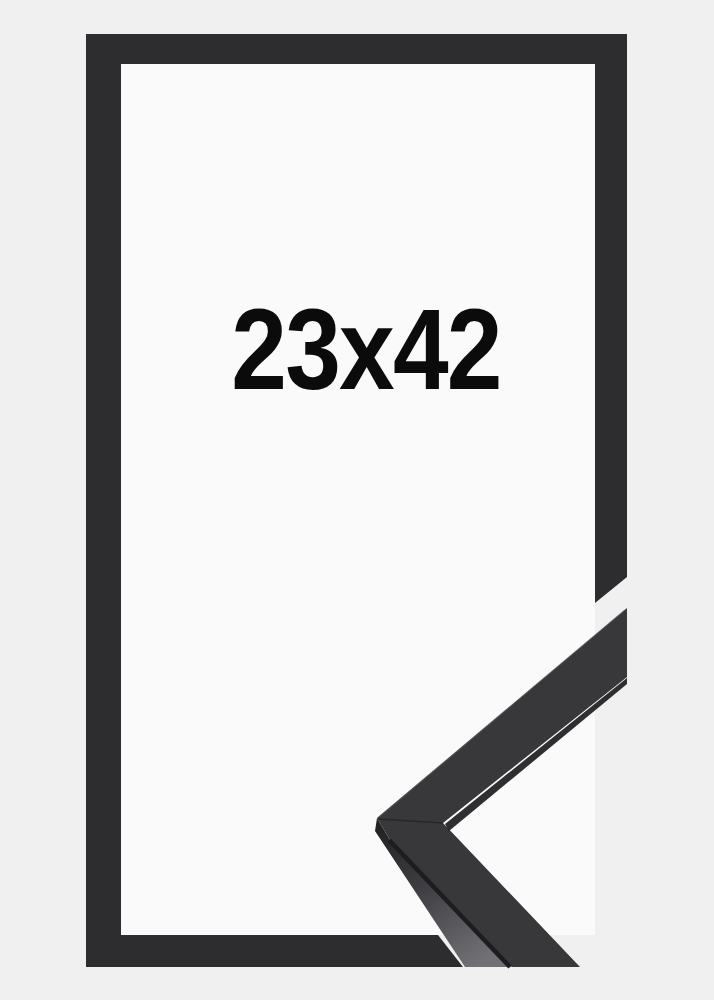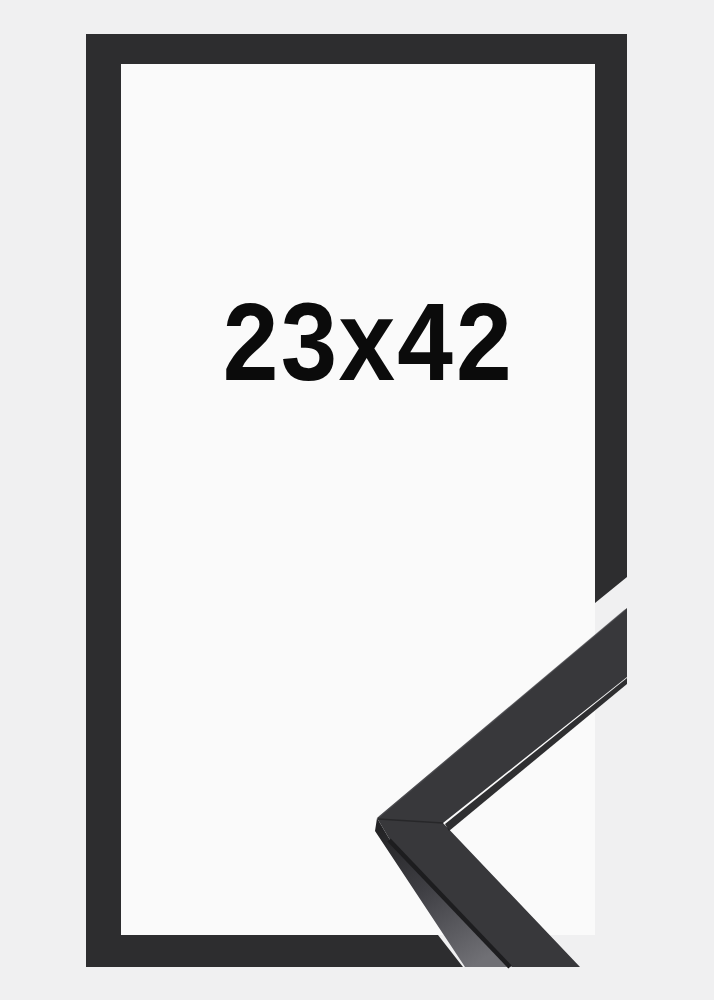--- a/index.html
+++ b/index.html
@@ -7,21 +7,20 @@
     padding: 0;
     background: #e8e8ea;
     font-family: "Liberation Sans", sans-serif;
   }
   .canvas {
     position: relative;
     width: 714px;
     height: 1000px;
     overflow: hidden;
     background: #f0f0f1;
-    font-family: Liberation Mono, monospace;
   }
   .scene-svg {
     position: absolute;
     left: 0;
     top: 0;
     width: 714px;
     height: 1000px;
     display: block;
   }
   .size-label {

